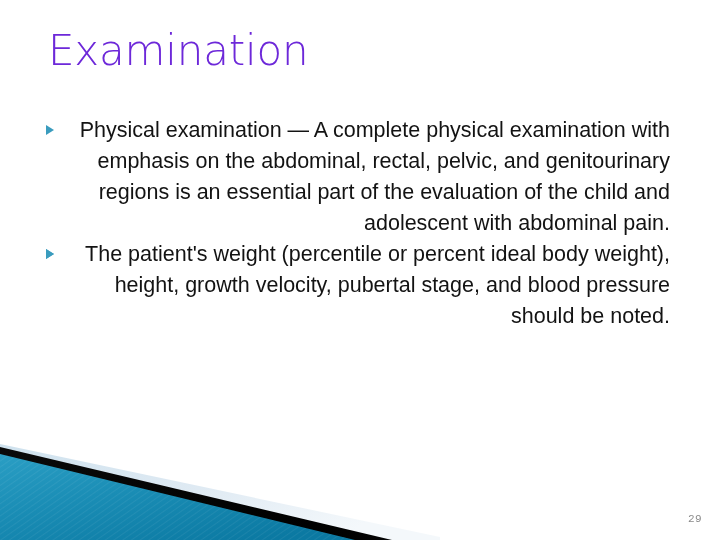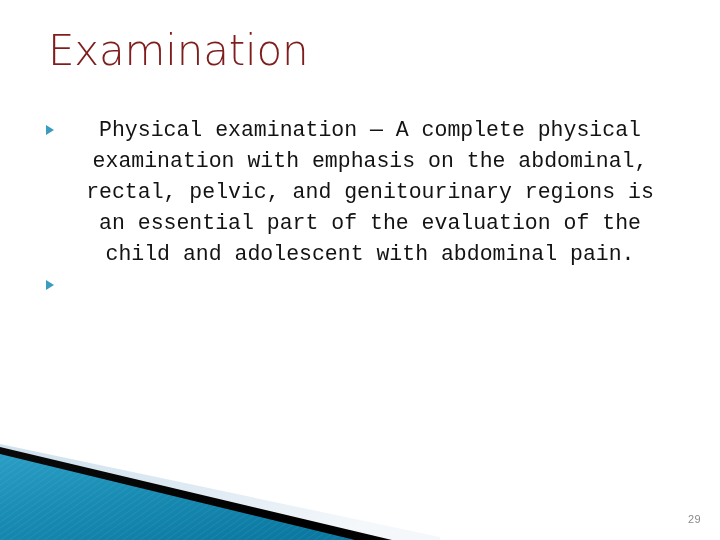--- a/index.html
+++ b/index.html
@@ -20,41 +20,41 @@
 
   
   #slide-title {
     position: absolute;
     left: 48px;
     top: 27px;
     font-family: "DejaVu Sans", sans-serif;
     font-size: 42px;
     font-weight: 300;
     letter-spacing: -0.2px;
-    color: #7f1d1d;
+    color: #6d28d9;
     line-height: 1.15;
     white-space: nowrap;
   }
 
   
   #body-list {
     position: absolute;
     left: 40px;
     top: 115px;
     width: 630px;
   }
   .bullet-item {
     position: relative;
     padding-left: 30px;
     margin: 0 0 0 0;
-    font-family: Liberation Mono, monospace;
+    font-family: Liberation Sans, sans-serif;
     font-size: 21.5px;
     line-height: 31px;
     color: #131313;
-    text-align: center;
+    text-align: right;
   }
   .bullet-marker {
     position: absolute;
     left: 6px;
     top: 10px;
     width: 0;
     height: 0;
     border-left: 8px solid #3a9cbe;
     border-top: 5.5px solid transparent;
     border-bottom: 5.5px solid transparent;
@@ -68,21 +68,21 @@
     width: 720px;
     height: 110px;
     pointer-events: none;
   }
 
   
   #slide-number {
     position: absolute;
     left: 688px;
     top: 513px;
-    font-family: Liberation Sans, sans-serif;
+    font-family: Liberation Mono, monospace;
     font-size: 11px;
     color: #8a8a8a;
     letter-spacing: 0.3px;
   }
 </style>
 </head>
 <body>
 
 <div id="slide">
 
@@ -92,20 +92,24 @@
 
     <div class="bullet-item">
       <span class="bullet-marker"></span>
       <span class="bullet-text">Physical examination — A complete physical examination with emphasis on the abdominal, rectal, pelvic, and genitourinary regions is an essential part of the evaluation of the child and adolescent with abdominal pain.</span>
     </div>
 
     <div class="bullet-item">
       <span class="bullet-marker"></span>
     </div>
 
+    <div class="bullet-item">
+      <span class="bullet-marker"></span>
+      <span class="bullet-text">The patient's weight (percentile or percent ideal body weight), height, growth velocity, pubertal stage, and blood pressure should be noted.</span>
+    </div>
 
   </div>
 
   <svg id="footer-graphic" viewBox="0 0 720 110" preserveAspectRatio="none">
     <defs>
       <linearGradient id="tealGrad" x1="0" y1="0" x2="0.75" y2="1">
         <stop offset="0%" stop-color="#2a9ec4"></stop>
         <stop offset="45%" stop-color="#1a8db5"></stop>
         <stop offset="100%" stop-color="#0b79a2"></stop>
       </linearGradient>

